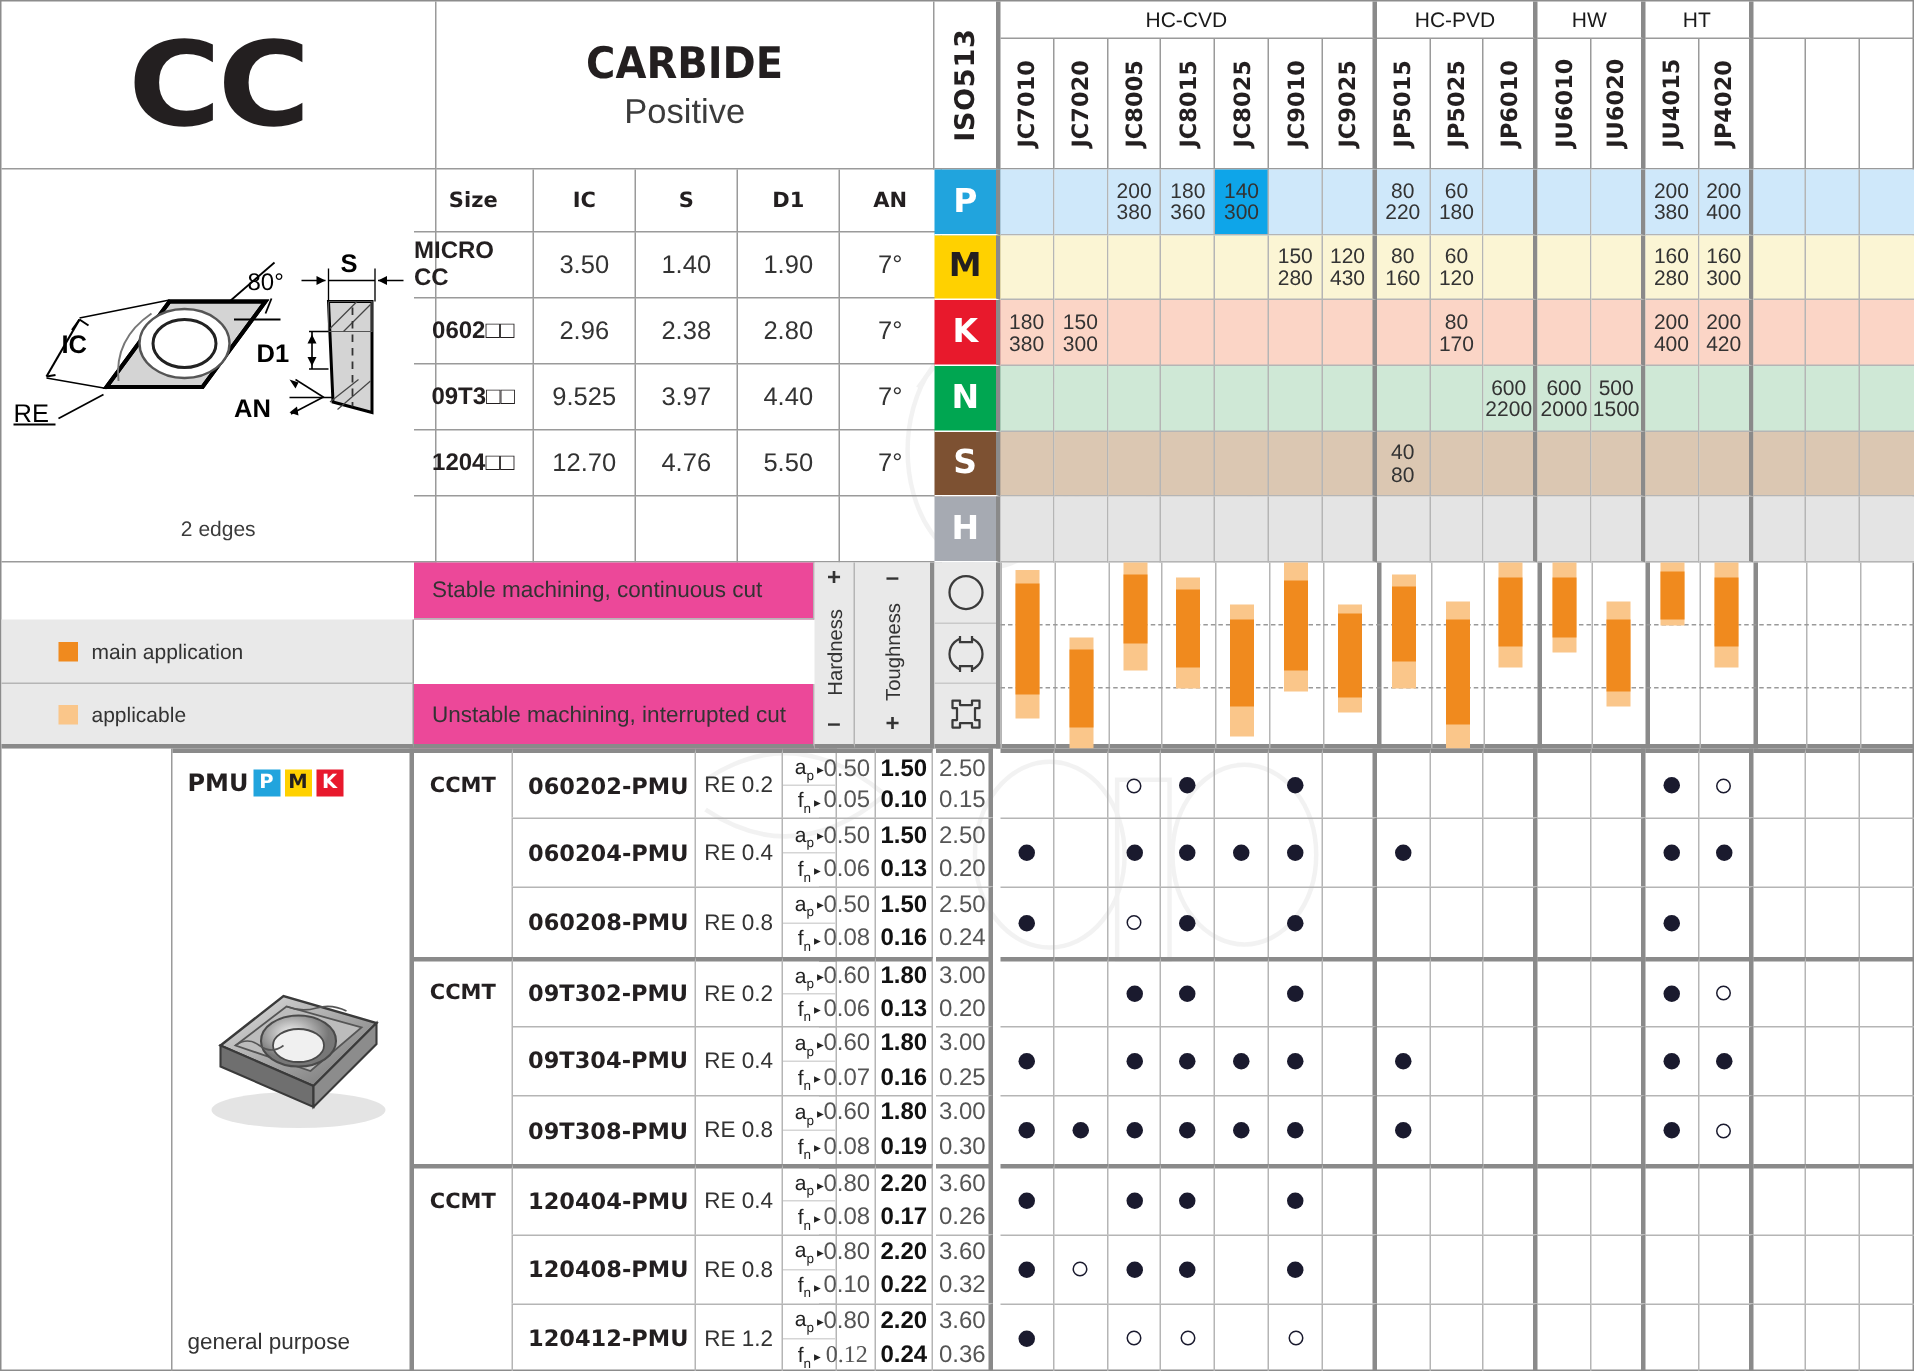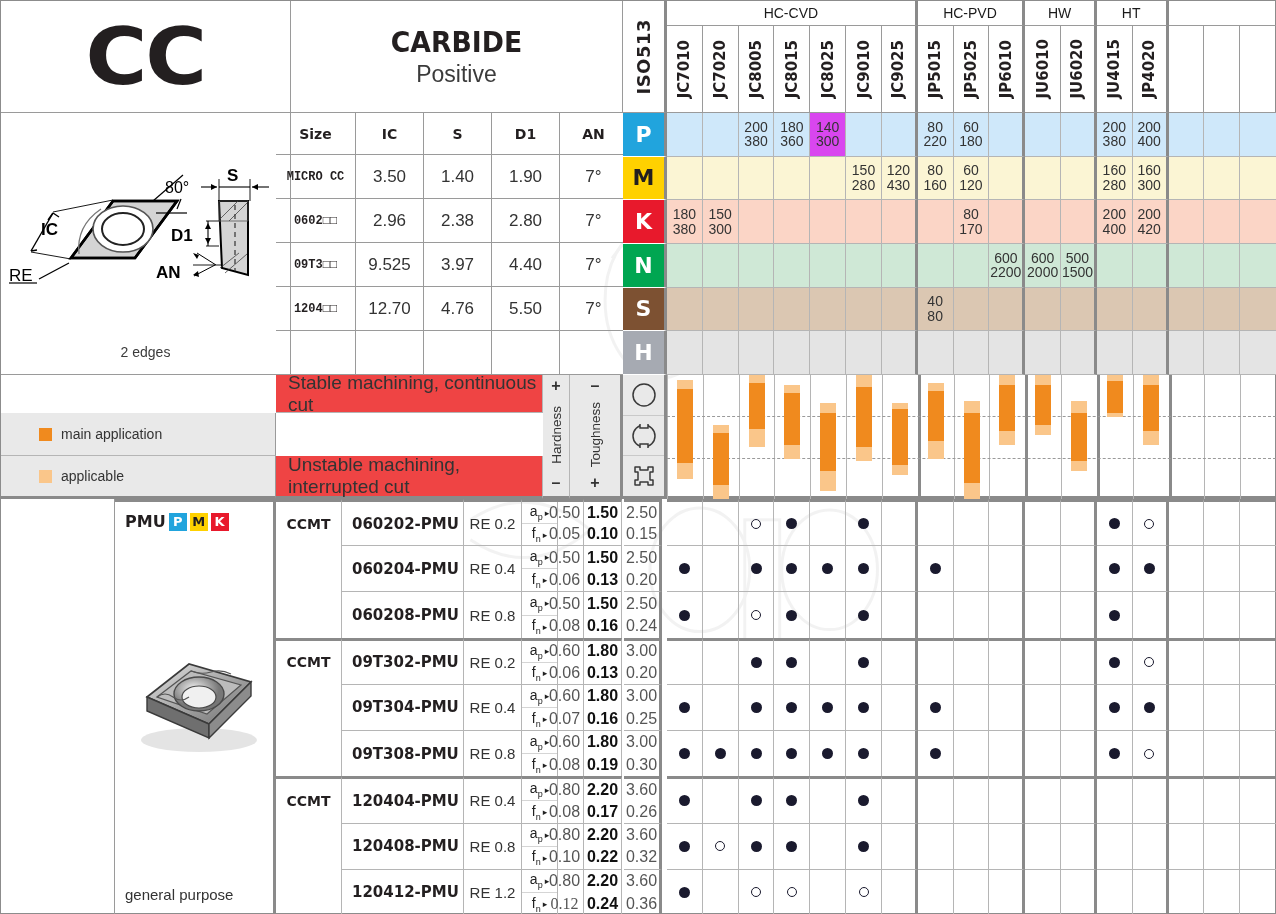--- a/index.html
+++ b/index.html
@@ -72,21 +72,21 @@
   }
   .gradehead span {
     writing-mode:vertical-rl; transform:rotate(180deg);
     font-family:"DejaVu Sans", sans-serif;
     font-weight:bold; font-size:15px; letter-spacing:0px;
   }
 
   
   .sz { border-right:1px solid #9a9a9a; border-bottom:1px solid #9a9a9a; }
   .sz.head { font-family:"DejaVu Sans",sans-serif; font-weight:bold; font-size:14px; }
-  .sz.name { font-family:Liberation Mono, monospace; font-weight:bold; font-size:12px; }
+  .sz.name { font-family:Liberation Sans, sans-serif; font-weight:bold; font-size:16px; }
   .sz.val  { font-size:17px; color:#333; }
 
   
   .isoL {
     width:44px; height:41px;
     border-bottom:1px solid #fff; border-right:3px solid #8a8a8a;
     font-family:"DejaVu Sans",sans-serif; font-weight:bold; font-size:22px;
     color:#fff;
   }
   .val2 {
@@ -103,21 +103,21 @@
   .legendrow {
     left:0; width:275px; height:43px;
     border-right:1px solid #9a9a9a; border-bottom:1px solid #b5b5b5;
     background:#e9e9e9; font-size:14px; color:#333;
     display:flex; align-items:center; padding-left:38px;
   }
   .legendsw { width:13px; height:13px; margin-right:9px; flex:none; }
   .desc {
     left:275px; width:267px;
     border-right:1px solid #b5b5b5; border-bottom:1px solid #b5b5b5;
-    background:#ef4444; font-size:19px; color:#333;
+    background:#ec4899; font-size:15px; color:#333;
     display:flex; align-items:center; padding-left:12px;
   }
   .axcol {
     top:374px; height:124px; width:27px;
     border-right:1px solid #b5b5b5; border-bottom:3px solid #8a8a8a;
     background:#e9e9e9;
     display:flex; flex-direction:column; align-items:center; justify-content:space-between;
     padding:2px 0 4px;
   }
   .axcol .sgn { font-size:16px; font-weight:bold; color:#333; }
@@ -360,21 +360,21 @@
       <div class="abs ctr val2" style="left: 666px; top: 112px; width: 35.8235px; height: 43.6667px; background: rgb(207, 232, 250);"></div>
       <div class="abs ctr val2" style="left: 701.824px; top: 112px; width: 35.8235px; height: 43.6667px; background: rgb(207, 232, 250);"></div>
       <div class="abs ctr val2" style="left: 737.647px; top: 112px; width: 35.8235px; height: 43.6667px; background: rgb(207, 232, 250);">
         <div>200</div>
         <div>380</div>
       </div>
       <div class="abs ctr val2" style="left: 773.471px; top: 112px; width: 35.8235px; height: 43.6667px; background: rgb(207, 232, 250);">
         <div>180</div>
         <div>360</div>
       </div>
-      <div class="abs ctr val2" style="left: 809.294px; top: 112px; width: 35.8235px; height: 43.6667px; background: #d946ef;">
+      <div class="abs ctr val2" style="left: 809.294px; top: 112px; width: 35.8235px; height: 43.6667px; background: #0ea5e9;">
         <div>140</div>
         <div>300</div>
       </div>
       <div class="abs ctr val2" style="left: 845.118px; top: 112px; width: 35.8235px; height: 43.6667px; background: rgb(207, 232, 250);"></div>
       <div class="abs ctr val2" style="left: 880.941px; top: 112px; width: 35.8235px; height: 43.6667px; background: rgb(207, 232, 250); border-right: 3px solid rgb(138, 138, 138);"></div>
       <div class="abs ctr val2" style="left: 916.765px; top: 112px; width: 35.8235px; height: 43.6667px; background: rgb(207, 232, 250);">
         <div>80</div>
         <div>220</div>
       </div>
       <div class="abs ctr val2" style="left: 952.588px; top: 112px; width: 35.8235px; height: 43.6667px; background: rgb(207, 232, 250);">

